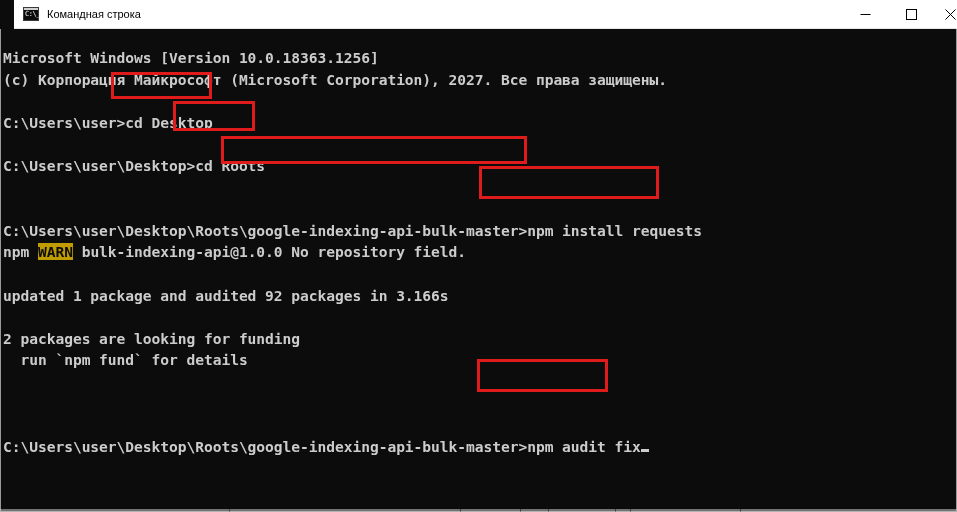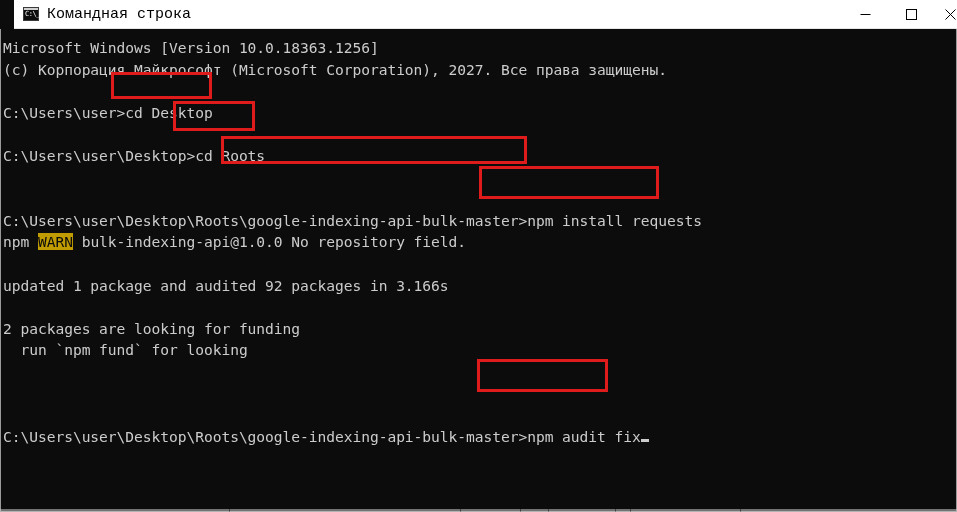--- a/index.html
+++ b/index.html
@@ -54,22 +54,22 @@
     position: absolute;
     left: 2px; top: 3px;
     font-family: "DejaVu Sans Mono", monospace;
     font-size: 7px;
     line-height: 8px;
     color: #f2f2f2;
     letter-spacing: -0.5px;
     white-space: nowrap;
   }
   .tb-title {
-    font-family: Liberation Mono, monospace;
-    font-size: 15px;
+    font-family: Liberation Sans, sans-serif;
+    font-size: 11px;
     color: #000000;
     white-space: nowrap;
     user-select: none;
   }
   .tb-spacer { flex: 1 1 auto; }
   .tb-btn {
     width: 46px;
     height: 29px;
     display: flex;
     align-items: center;
@@ -97,22 +97,23 @@
     border-bottom: 1px solid #9a9a9a;
     box-sizing: border-box;
     overflow: hidden;
   }
   .screen {
     position: absolute;
     left: 1px;
     top: 0px;
     right: 1px;
     bottom: 0;
-    padding: 8px 0 0 1px;
-    box-sizing: border-box;
+    padding: 18px 0 0 1px;
+    box-sizing: border-box;
+    font-weight: bold;
   }
   .line {
     font-family: "DejaVu Sans Mono", monospace;
     font-size: 14.6px;
     line-height: 21.6px;
     height: 21.6px;
     color: #cccccc;
     white-space: pre;
     letter-spacing: -0.05px;
   }
@@ -205,21 +206,21 @@
         <div class="line blank"><span>&nbsp;</span></div>
         <div class="line"><span>C:\Users\user\Desktop&gt;cd Roots</span></div>
         <div class="line blank"><span>&nbsp;</span></div>
         <div class="line blank"><span>&nbsp;</span></div>
         <div class="line"><span>C:\Users\user\Desktop\Roots\google-indexing-api-bulk-master&gt;npm install requests</span></div>
         <div class="line"><span>npm </span><span class="warn-badge">WARN</span><span> bulk-indexing-api@1.0.0 No repository field.</span></div>
         <div class="line blank"><span>&nbsp;</span></div>
         <div class="line"><span>updated 1 package and audited 92 packages in 3.166s</span></div>
         <div class="line blank"><span>&nbsp;</span></div>
         <div class="line"><span>2 packages are looking for funding</span></div>
-        <div class="line"><span>  run `npm fund` for looking</span></div>
+        <div class="line"><span>  run `npm fund` for details</span></div>
         <div class="line blank"><span>&nbsp;</span></div>
         <div class="line blank"><span>&nbsp;</span></div>
         <div class="line blank"><span>&nbsp;</span></div>
         <div class="line"><span>C:\Users\user\Desktop\Roots\google-indexing-api-bulk-master&gt;npm audit fix</span><span class="cursor"></span></div>
       </div>
     <div id="redboxes">
         <div class="redbox" style="left: 110px; top: 43px; width: 101px; height: 27px; border-color: rgb(224, 27, 27);"></div>
         <div class="redbox" style="left: 172px; top: 72px; width: 82px; height: 30px; border-color: rgb(224, 27, 27);"></div>
         <div class="redbox" style="left: 220px; top: 107px; width: 306px; height: 28px; border-color: rgb(224, 27, 27);"></div>
         <div class="redbox" style="left: 478px; top: 137px; width: 180px; height: 33px; border-color: rgb(224, 27, 27);"></div>

